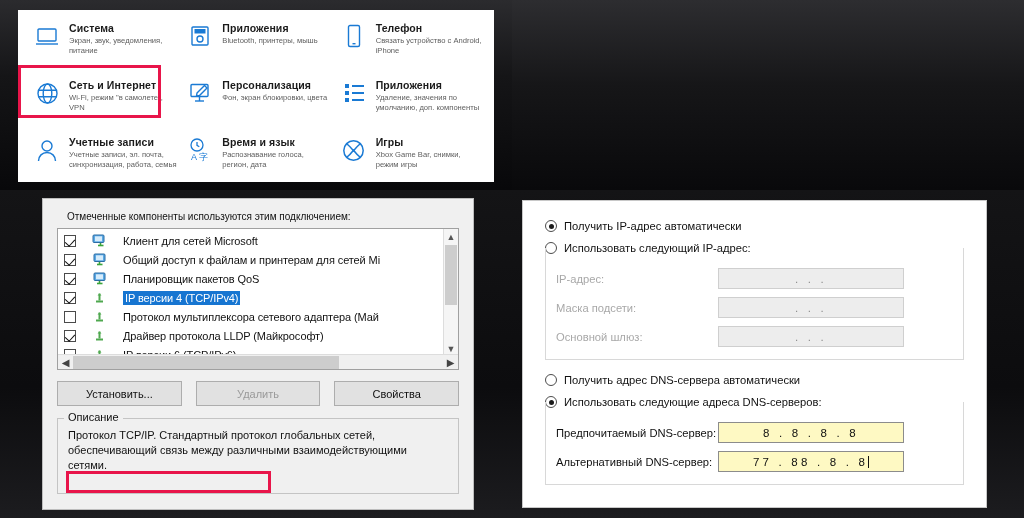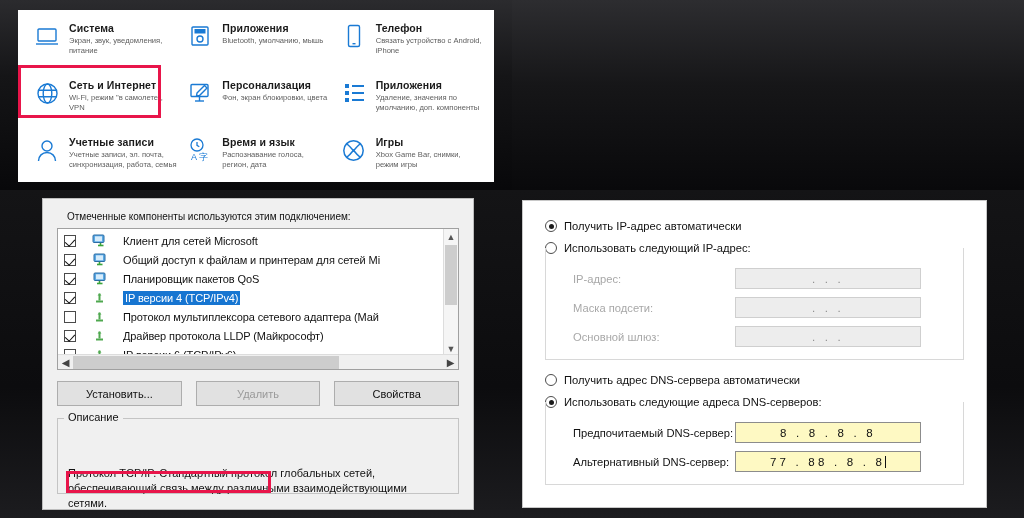--- a/index.html
+++ b/index.html
@@ -77,36 +77,36 @@
 
   .btn-row { display: flex; gap: 14px; margin-top: 11px; }
   .btn { flex: 1; height: 25px; border: 1px solid #adadad; background: #e1e1e1;
     font-size: 11px; color: #101010; display: flex; align-items: center; justify-content: center; }
   .btn.dis { color: #9a9a9a; }
 
   .fieldset { margin-top: 12px; border: 1px solid #c4c4c4; padding: 9px 10px 2px 10px;
     position: relative; height: 76px; }
   .fs-legend { position: absolute; top: -8px; left: 6px; background: #f0f0f0;
     padding: 0 4px; font-size: 11px; color: #101010; }
-  .fs-text { font-size: 11px; color: #111; line-height: 15px; margin-top: 38px; }
+  .fs-text { font-size: 11px; color: #111; line-height: 15px; }
 
   
   .dlg-br { position: absolute; left: 10px; top: 10px; width: 465px; height: 308px;
     background: #ffffff; border: 1px solid #c8c8c8; padding: 14px 22px 0 22px; }
   .rrow { display: flex; align-items: center; gap: 7px; height: 22px; }
   .radio { width: 12px; height: 12px; min-width: 12px; border: 1px solid #4c4c4c;
     border-radius: 50%; background: #fff; position: relative; }
   .radio.on::after { content: ""; position: absolute; left: 2.5px; top: 2.5px;
     width: 5px; height: 5px; border-radius: 50%; background: #1a1a1a; }
   .rlbl { font-size: 11.2px; color: #111; }
   .rlbl.head { }
   .grp { border: 1px solid #d8d8d8; border-top: none; margin: -11px 0 0 0;
     padding: 16px 4px 8px 4px; position: relative; }
   .frow { display: flex; align-items: center; height: 29px; }
-  .flbl { width: 168px; font-size: 11.2px; color: #a8a8a8; padding-left: 6px; margin-left: 17px; }
+  .flbl { width: 168px; font-size: 11.2px; color: #a8a8a8; padding-left: 6px; }
   .flbl.act { color: #111; }
   .fbox { width: 186px; height: 21px; border: 1px solid #cfcfcf; background: #ededed;
     display: flex; align-items: center; justify-content: center; gap: 0; }
   .fbox.act { background: #fef9c3; border: 1px solid #8c8c8c; }
   .octets { font-size: 11.5px; color: #111; letter-spacing: 3.2px;
     font-family: "Liberation Sans", sans-serif; }
   .octets.empty { color: #8d8d8d; }
   .caret { display: inline-block; width: 1px; height: 12px; background: #111;
     vertical-align: -2px; }
 </style>
@@ -135,21 +135,21 @@
         <div class="tile">
           <span class="tile-ico">
             <svg width="22" height="22" viewBox="0 0 22 22" fill="none" stroke="#1a7ad4" stroke-width="1.4">
               <rect x="3" y="2" width="16" height="18" rx="1"></rect>
               <rect x="5.5" y="4" width="11" height="4.5" fill="#1a7ad4" stroke="none"></rect>
               <circle cx="11" cy="14" r="3"></circle>
             </svg>
           </span>
           <div class="tile-txt">
             <div class="tile-title">Приложения</div>
-            <div class="tile-sub">Bluetooth, умолчанию, мышь</div>
+            <div class="tile-sub">Bluetooth, принтеры, мышь</div>
           </div>
         </div>
 
         <div class="tile">
           <span class="tile-ico">
             <svg width="16" height="24" viewBox="0 0 16 24" fill="none" stroke="#1a7ad4" stroke-width="1.4">
               <rect x="2.5" y="1.5" width="11" height="21" rx="1.5"></rect>
               <rect x="6.5" y="19" width="3" height="1.4" fill="#1a7ad4" stroke="none"></rect>
             </svg>
           </span>

